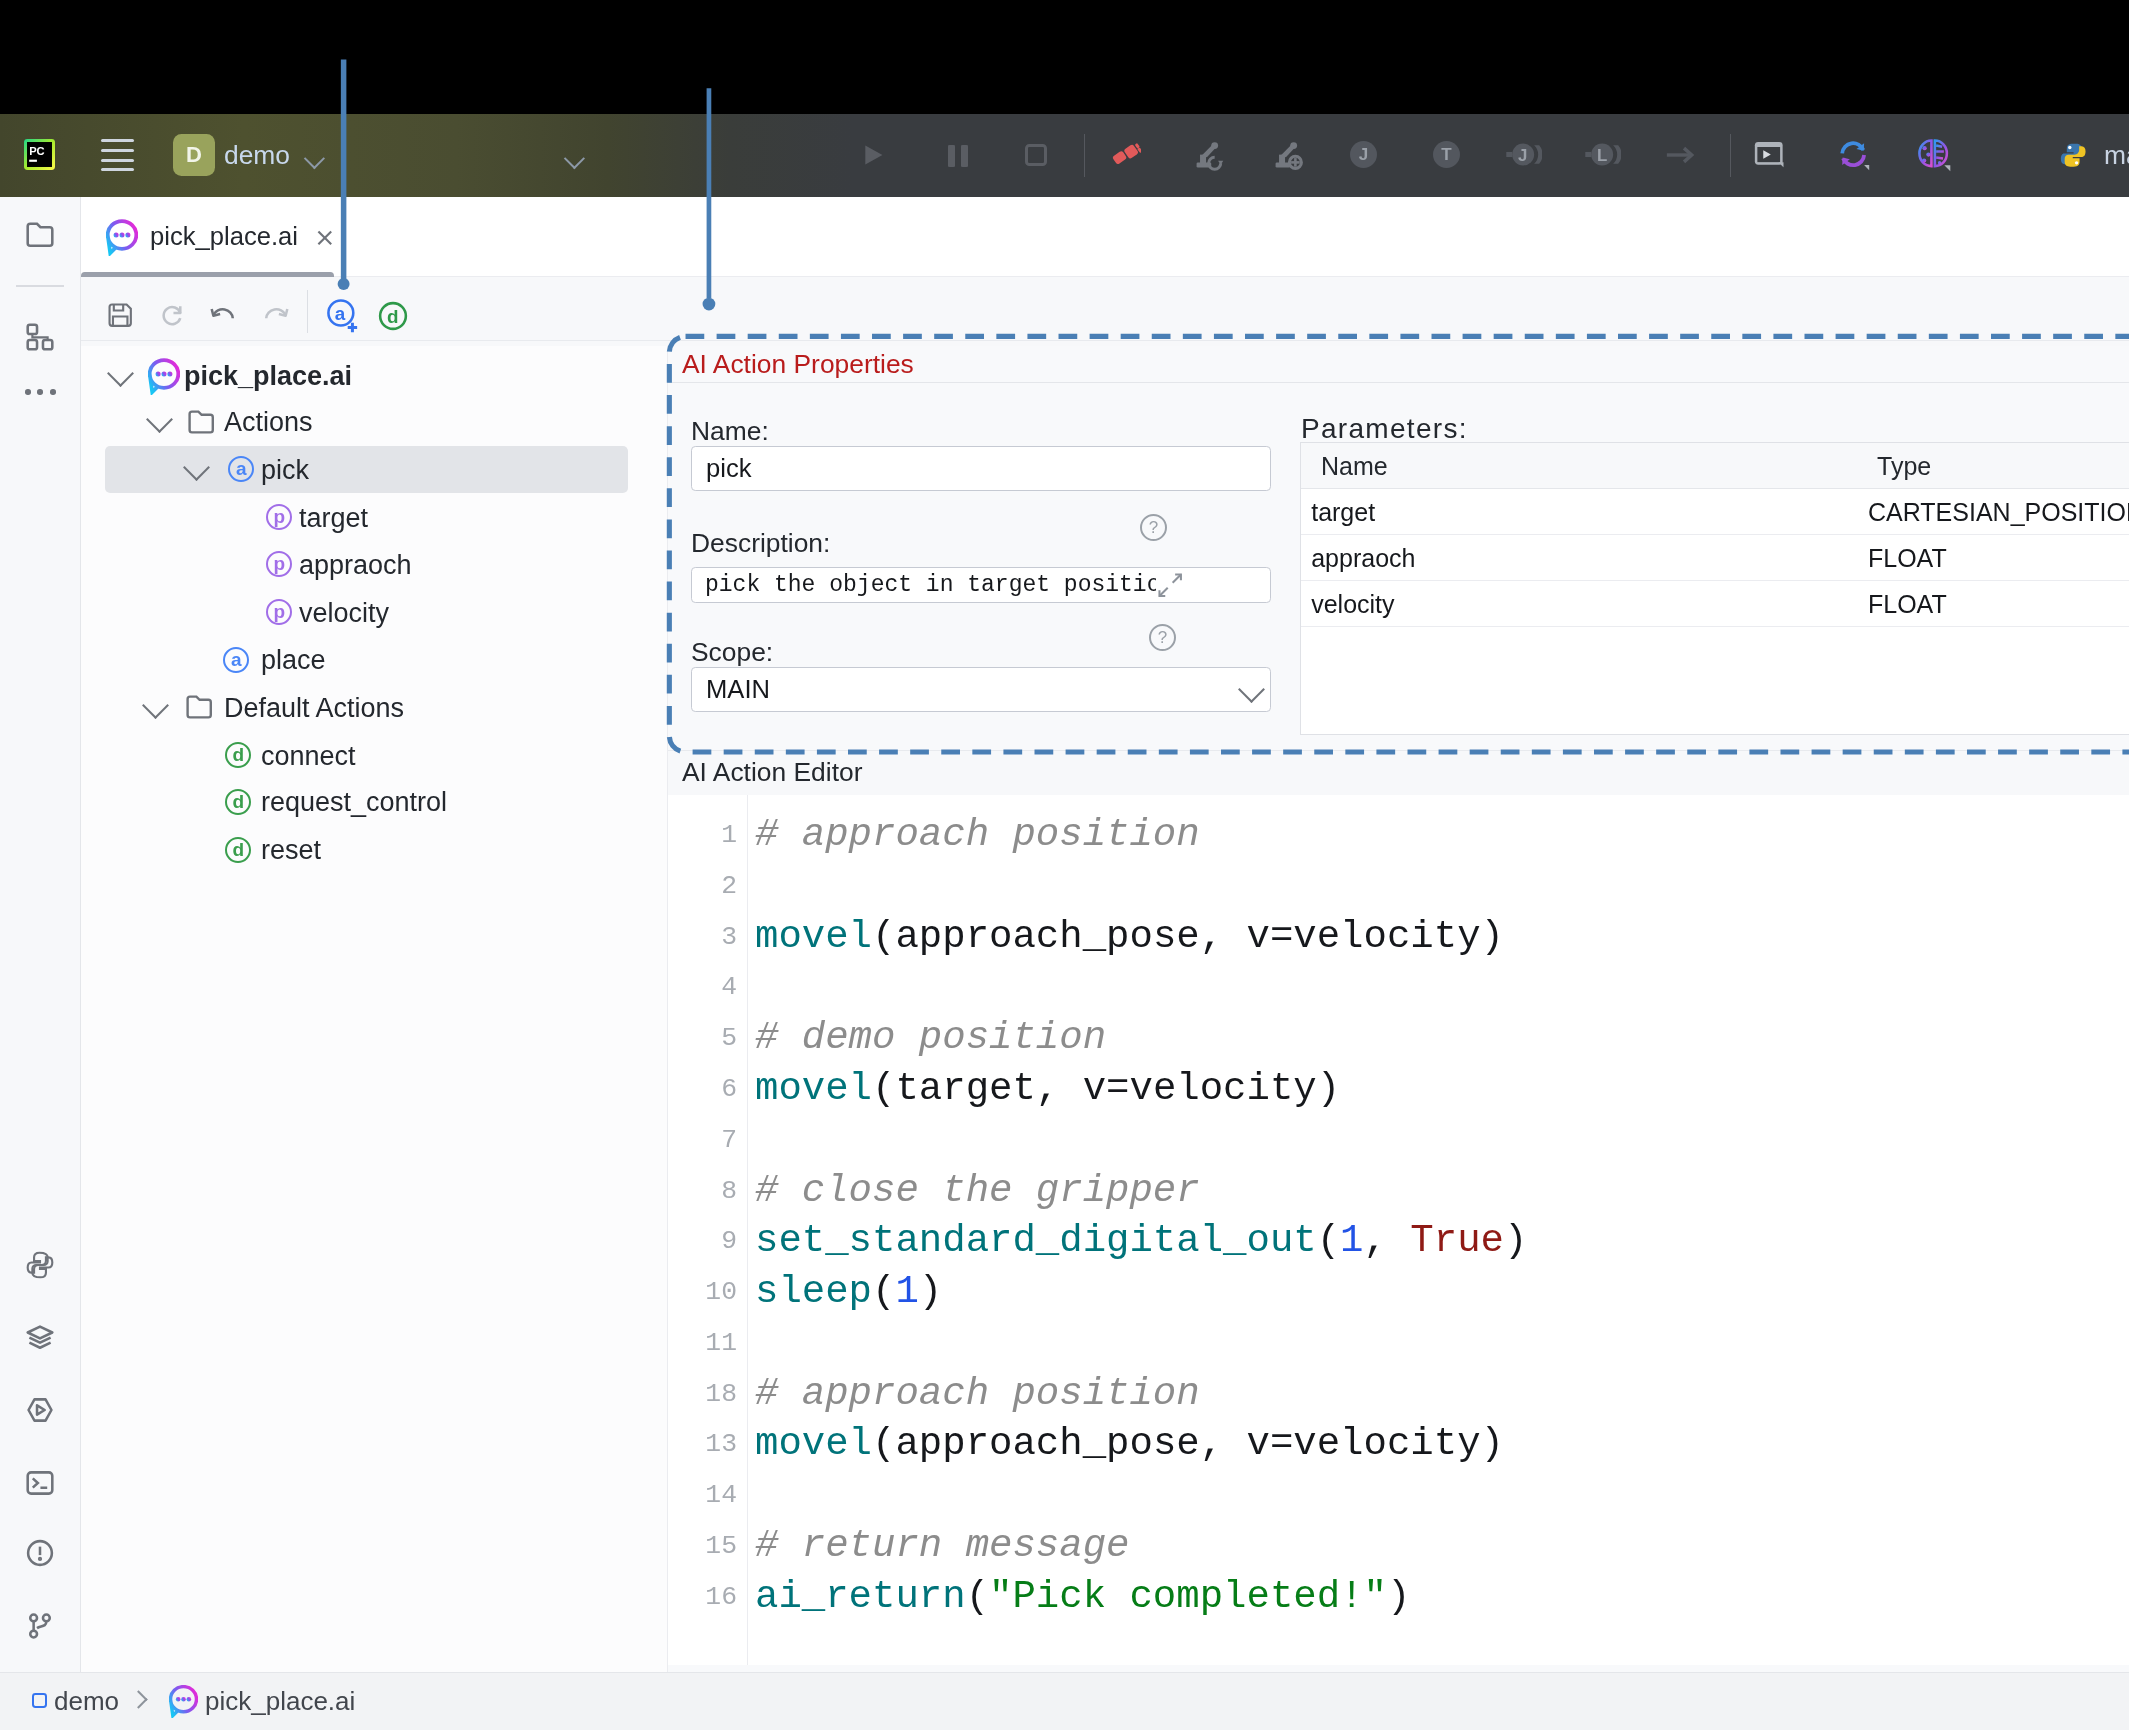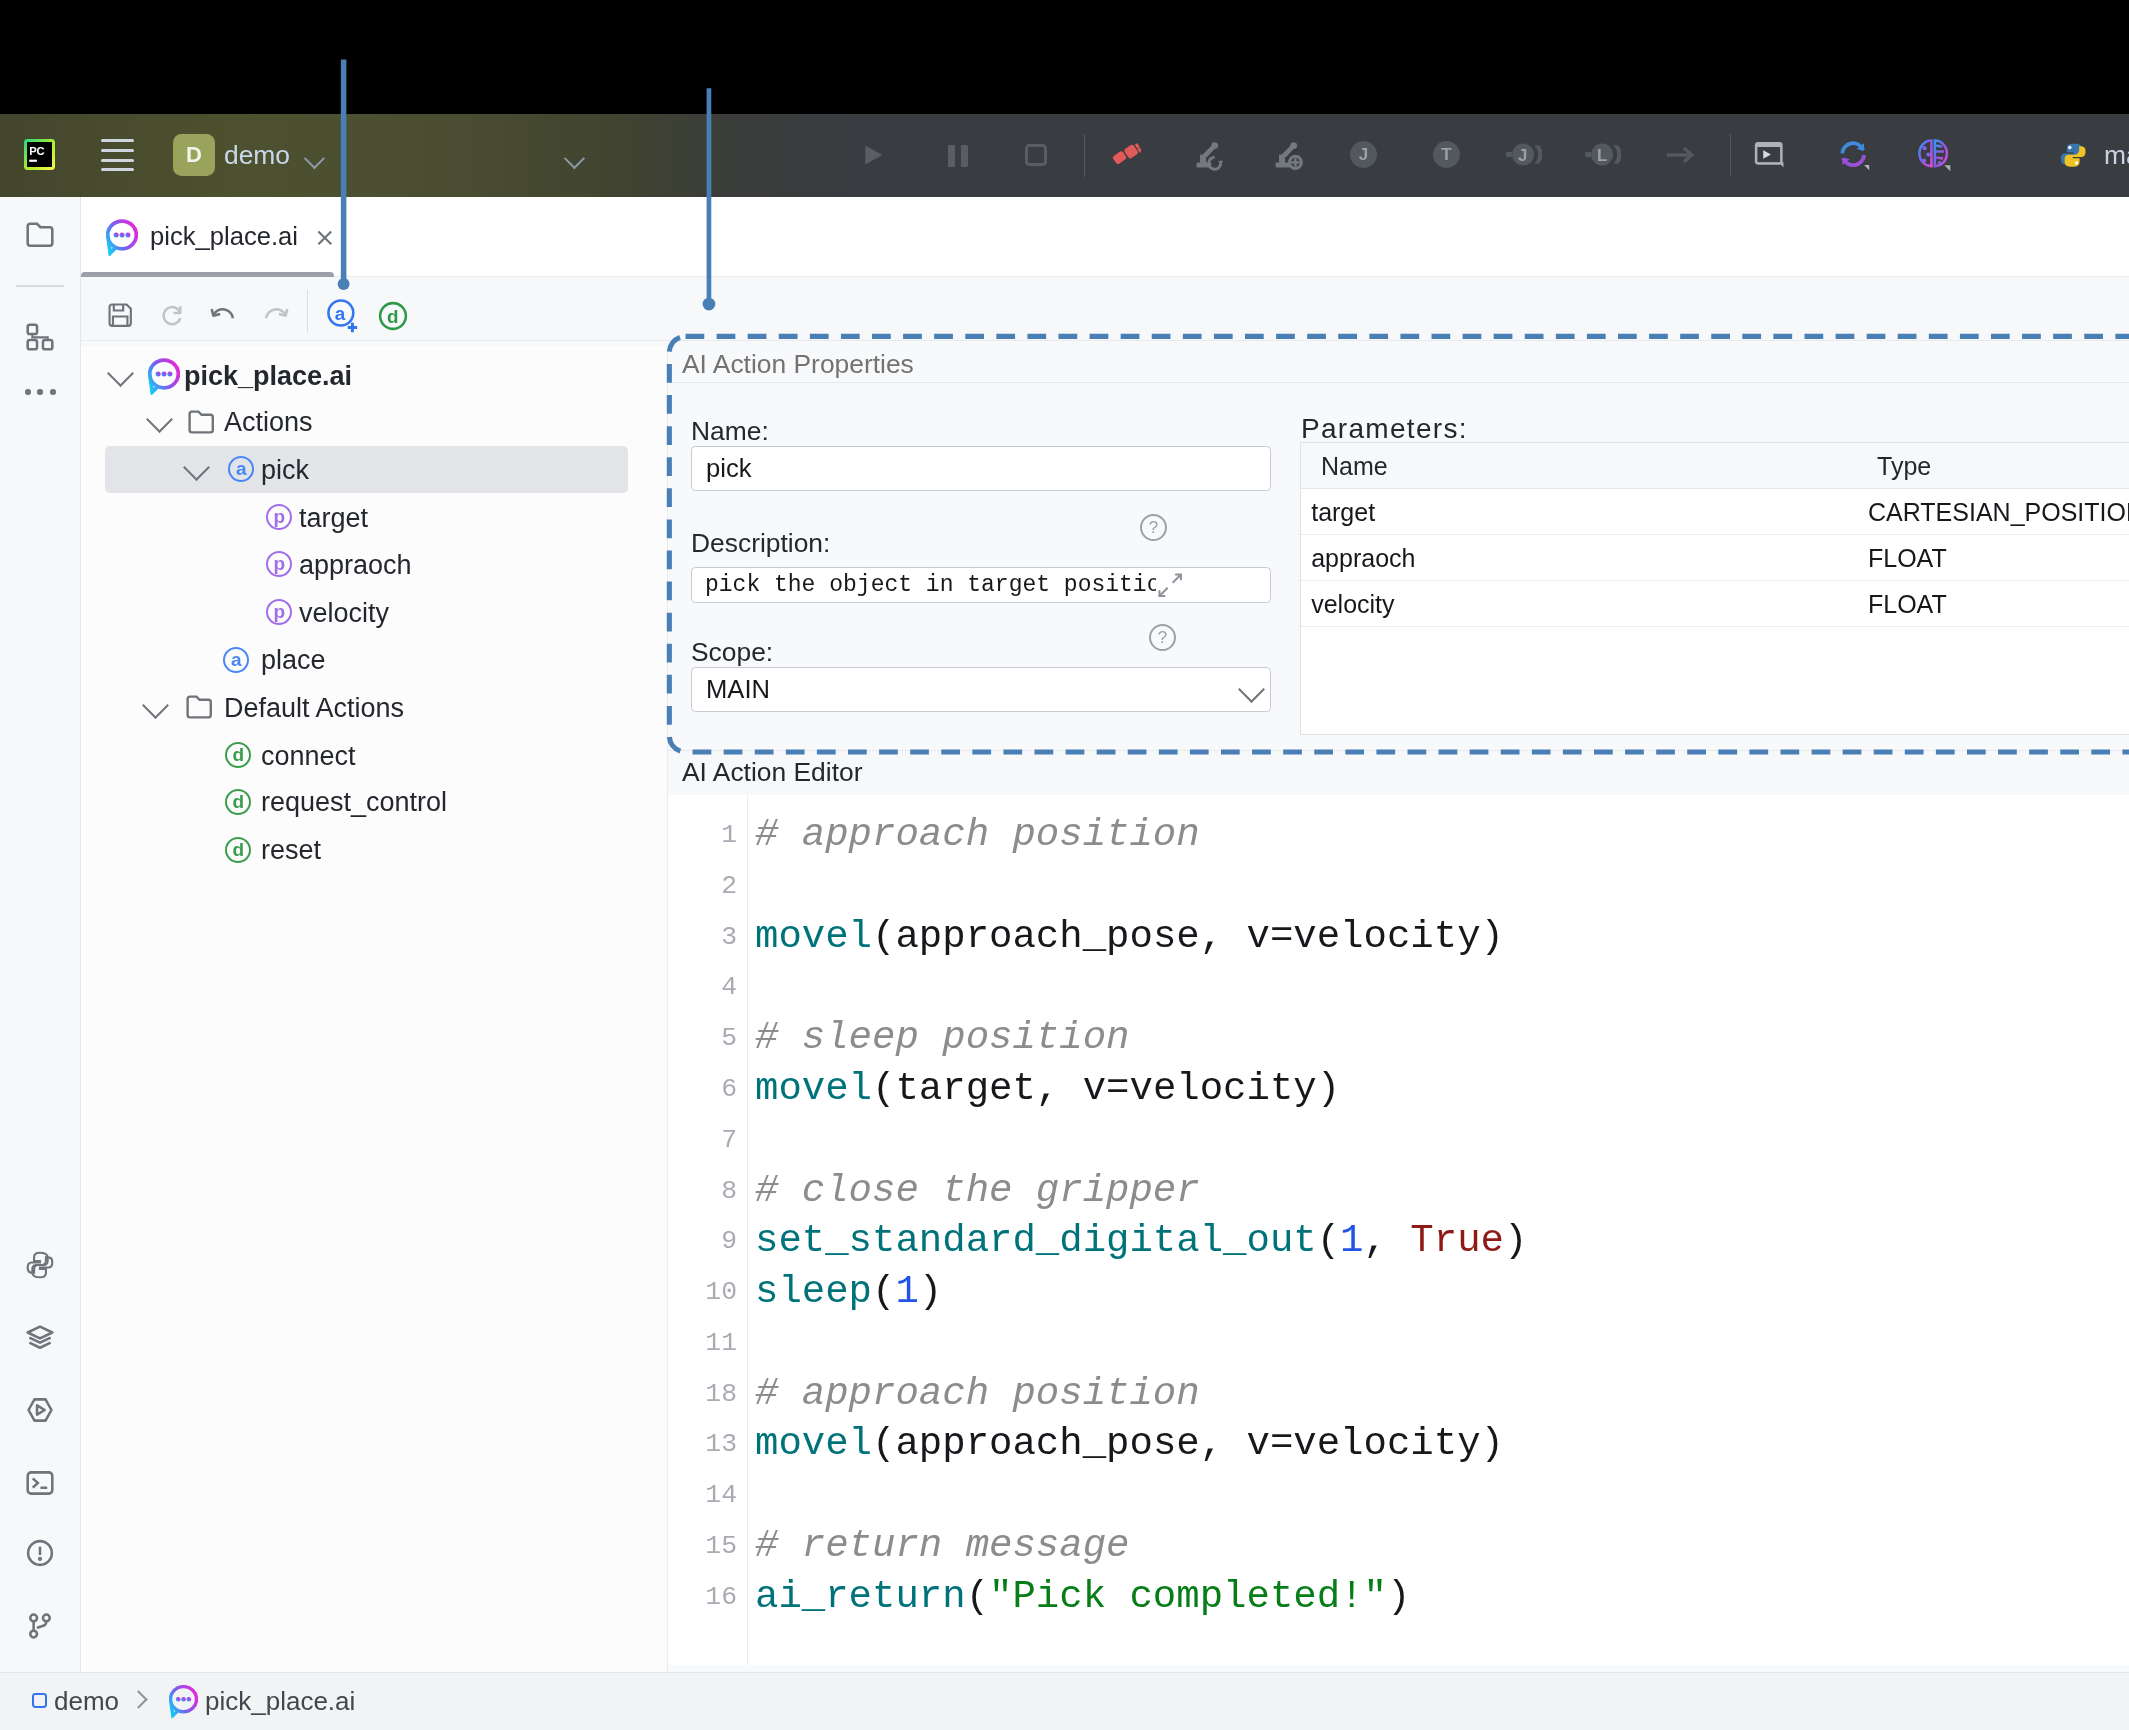--- a/index.html
+++ b/index.html
@@ -332,21 +332,21 @@
       <div class="circle-ic" style="left:147px;top:110px;border:2.6px solid #4a86f7;color:#4a86f7;font-size:19px;line-height:21px">a</div>
       <div class="circle-ic" style="left:142px;top:301px;border:2.6px solid #4a86f7;color:#4a86f7;font-size:19px;line-height:21px">a</div>
       <div class="circle-ic" style="left:185px;top:158px;border:2.6px solid #a16ee8;color:#a16ee8;font-size:19px;line-height:21px">p</div>
       <div class="circle-ic" style="left:185px;top:205px;border:2.6px solid #a16ee8;color:#a16ee8;font-size:19px;line-height:21px">p</div>
       <div class="circle-ic" style="left:185px;top:253px;border:2.6px solid #a16ee8;color:#a16ee8;font-size:19px;line-height:21px">p</div>
       <div class="circle-ic" style="left:144px;top:396px;border:2.6px solid #3a9e4d;color:#3a9e4d;font-size:19px;line-height:21px">d</div>
       <div class="circle-ic" style="left:144px;top:443px;border:2.6px solid #3a9e4d;color:#3a9e4d;font-size:19px;line-height:21px">d</div>
       <div class="circle-ic" style="left:144px;top:491px;border:2.6px solid #3a9e4d;color:#3a9e4d;font-size:19px;line-height:21px">d</div>
     </div>
     <div class="ab" id="main">
-      <div class="ab" style="left:14px;top:0;height:36px;line-height:36px;font-size:26.4px;color:#737373">AI Action Properties</div>
+      <div class="ab" style="left:14px;top:0;height:36px;line-height:36px;font-size:26.4px;color:#b91c1c">AI Action Properties</div>
       <div class="ab" style="left:0;top:36px;width:2293px;height:1.3px;background:#e4e6ea"></div>
       <div class="lbl" style="left:23px;top:46px;height:47px;line-height:47px;">Name:</div>
       <div class="inputbox" style="left:22.6px;top:100px;width:580px;height:45px"></div>
       <div class="ab" style="left:38px;top:100px;height:45px;line-height:45px;font-size:25.6px;color:#16181c">pick</div>
       <div class="lbl" style="left:23px;top:158px;height:47px;line-height:47px;">Description:</div>
       <div class="ab" style="left:472px;top:168px;width:27px;height:27px;border:2.1px solid #9ba1a8;border-radius:50%;box-sizing:border-box;text-align:center;line-height:23px;font-size:17px;color:#9ba1a8">?</div>
       <div class="inputbox" style="left:22.6px;top:221px;width:580px;height:36px"></div>
       <div class="ab mono" style="left:37px;top:221px;height:36px;line-height:36px;font-size:23px;color:#16181c;width:451px;overflow:hidden;white-space:nowrap">pick the object in target position</div>
       <svg class="ab" style="left:489px;top:226px" width="26.4" height="26.4" viewBox="0 0 64 64">
           <g stroke="#8d939b" stroke-width="5" fill="none">
@@ -407,21 +407,21 @@
 
   </div>
   <div class="ab" id="code" style="left:0;top:0;width:3041px;height:1730px;pointer-events:none">
     <div class="lnum" style="top:810px">1</div>
       <div class="codeline" style="top:810px"><span class="cm"># approach position</span></div>
     <div class="lnum" style="top:861px">2</div>
     <div class="lnum" style="top:912px">3</div>
       <div class="codeline" style="top:912px"><span class="fn">movel</span>(approach_pose, v=velocity)</div>
     <div class="lnum" style="top:962px">4</div>
     <div class="lnum" style="top:1013px">5</div>
-      <div class="codeline" style="top:1013px"><span class="cm"># sleep position</span></div>
+      <div class="codeline" style="top:1013px"><span class="cm"># demo position</span></div>
     <div class="lnum" style="top:1064px">6</div>
       <div class="codeline" style="top:1064px"><span class="fn">movel</span>(target, v=velocity)</div>
     <div class="lnum" style="top:1115px">7</div>
     <div class="lnum" style="top:1166px">8</div>
       <div class="codeline" style="top:1166px"><span class="cm"># close the gripper</span></div>
     <div class="lnum" style="top:1216px">9</div>
       <div class="codeline" style="top:1216px"><span class="fn">set_standard_digital_out</span>(<span class="nm">1</span>, <span class="kw">True</span>)</div>
     <div class="lnum" style="top:1267px">10</div>
       <div class="codeline" style="top:1267px"><span class="fn">sleep</span>(<span class="nm">1</span>)</div>
     <div class="lnum" style="top:1318px">11</div>

